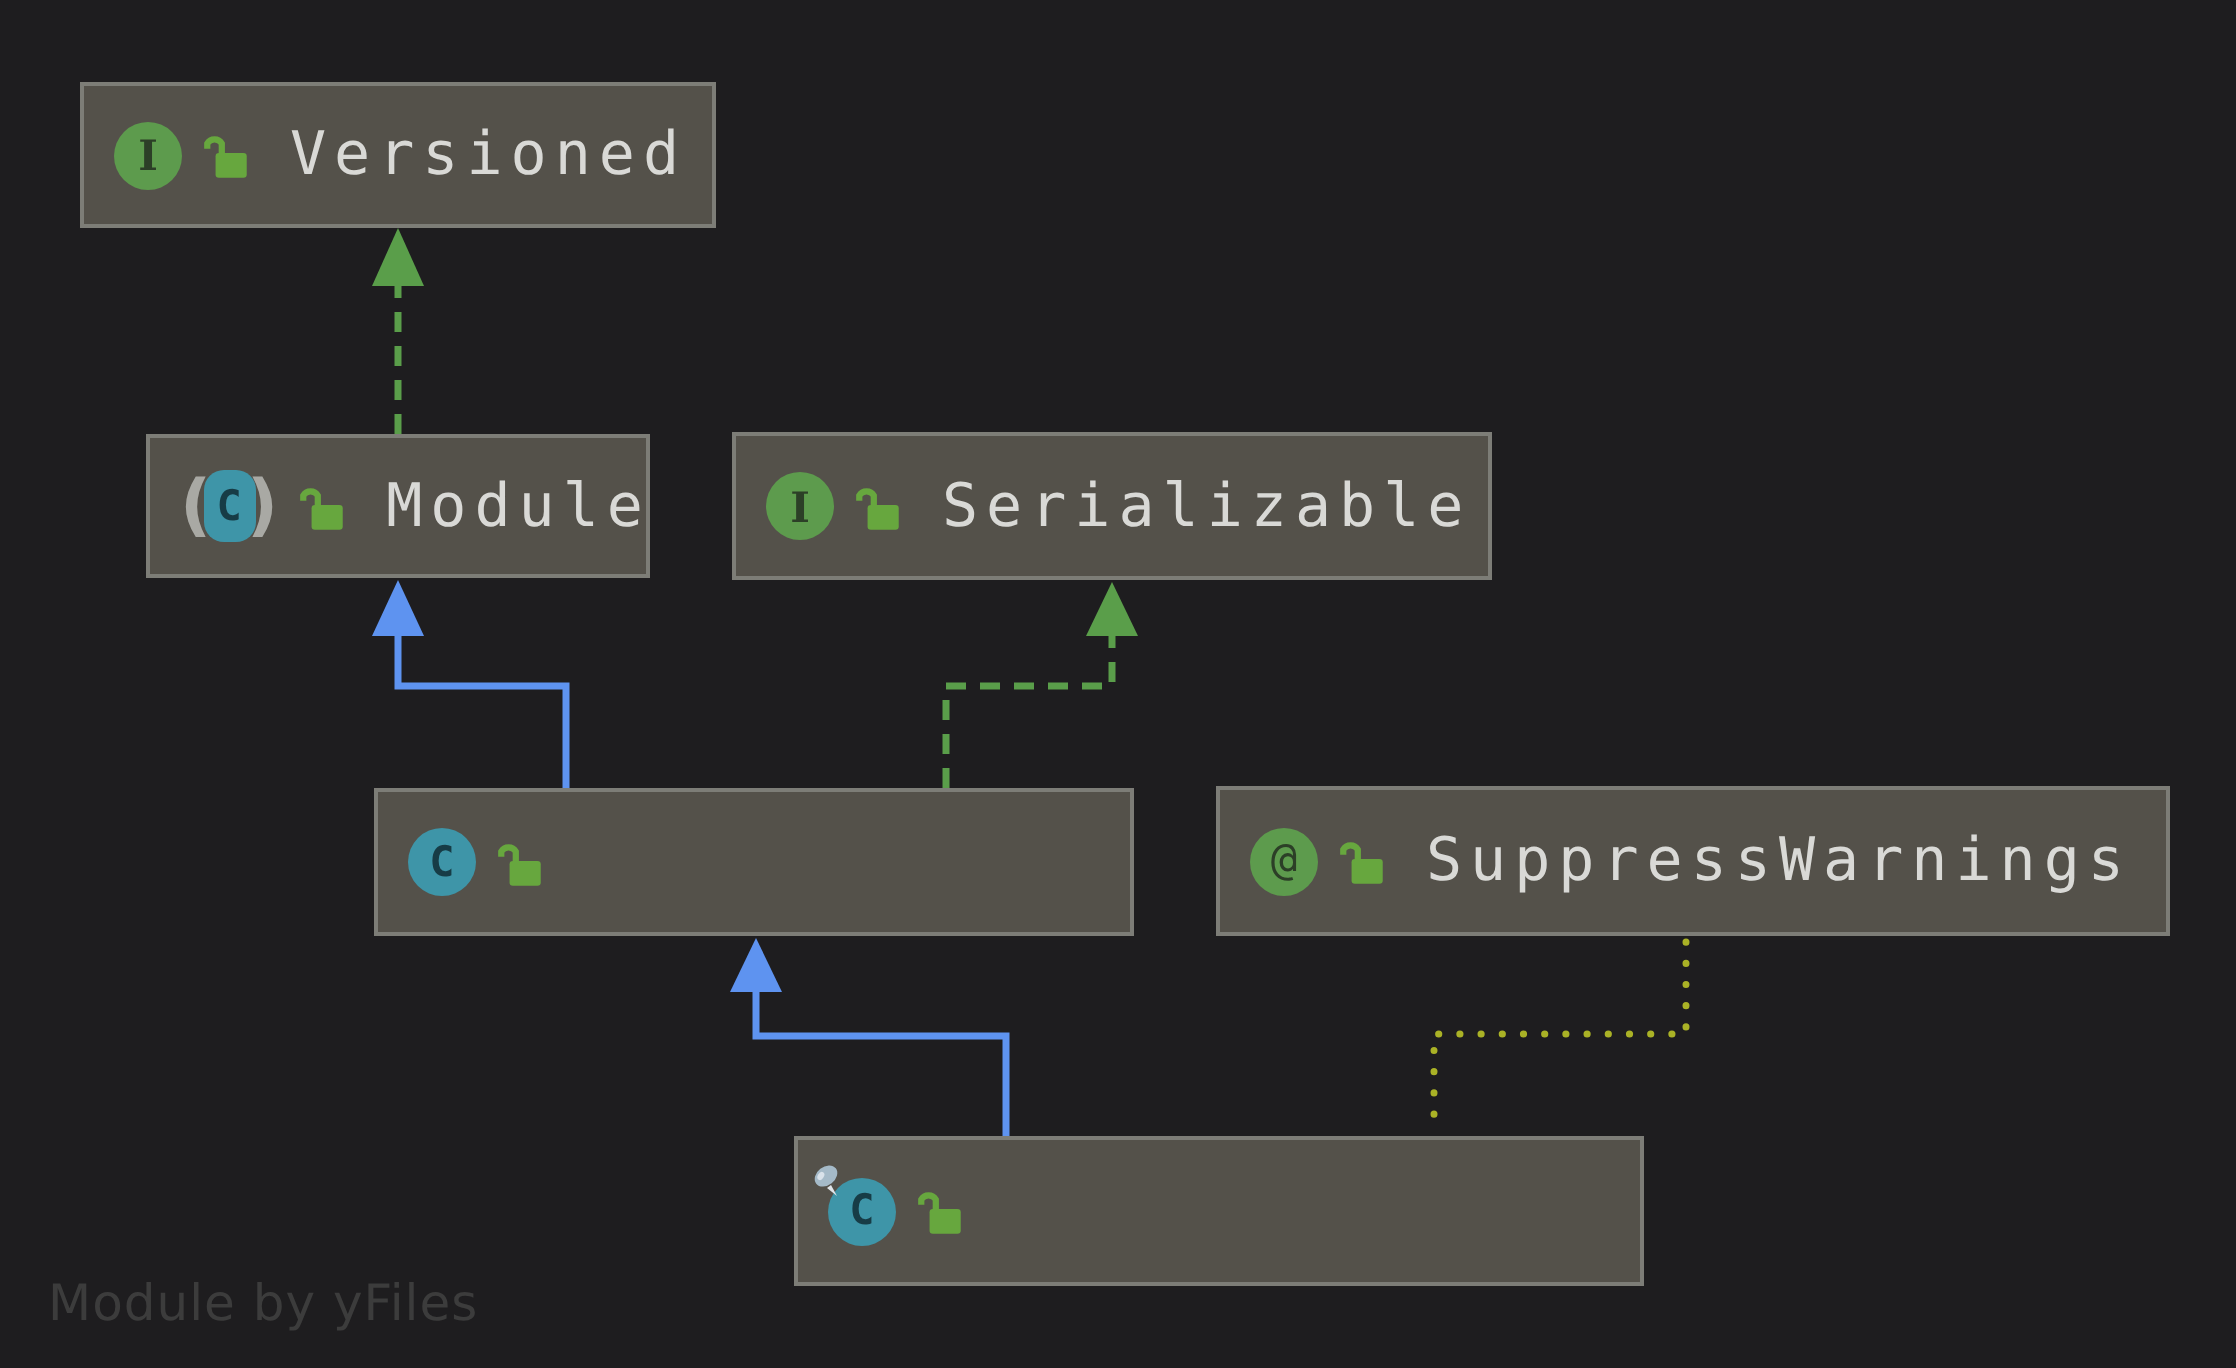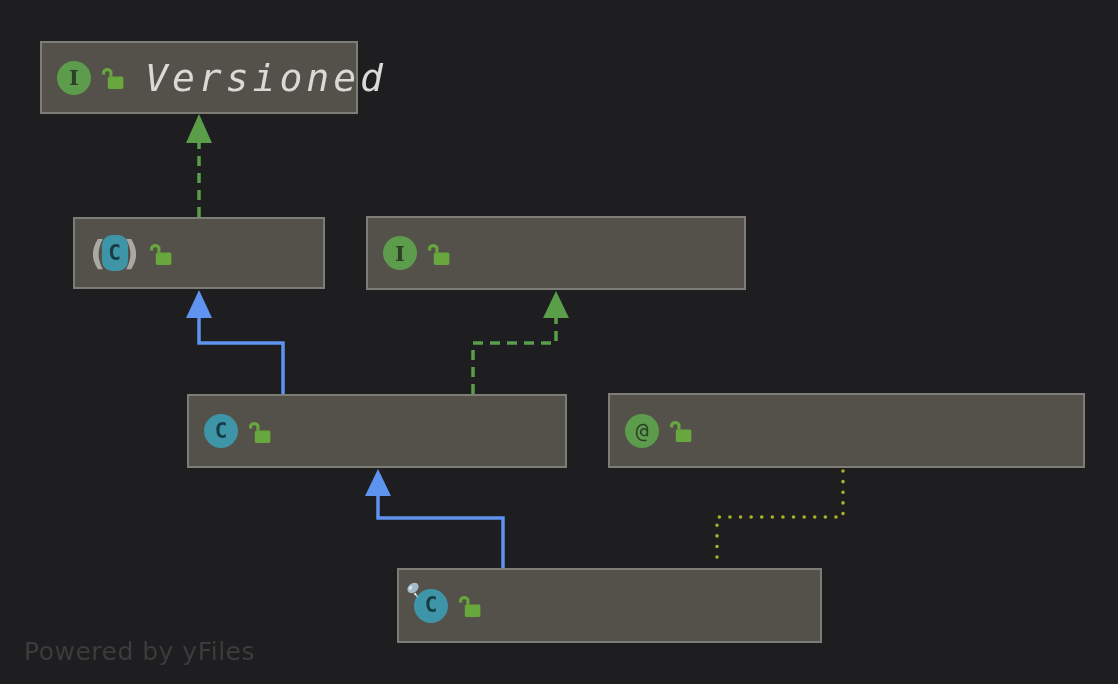--- a/index.html
+++ b/index.html
@@ -27,25 +27,24 @@
     background: var(--node-fill);
     border: 2px solid var(--node-border);
     box-sizing: border-box;
     display: flex;
     align-items: center;
     padding-left: 15px;
     cursor: default;
   }
   .node .label {
     margin-left: 18px;
-    font-size: 38px;
+    font-size: 30px;
     letter-spacing: 4px;
     color: var(--node-text);
     white-space: nowrap;
-    font-style: italic;
   }
   .circle {
     width: 34px; height: 34px;
     border-radius: 50%;
     display: flex; align-items: center; justify-content: center;
     flex: 0 0 auto;
     position: relative;
   }
   .green-bg { background: var(--icon-green); }
   .teal-bg  { background: var(--icon-teal); }
@@ -136,63 +135,66 @@
       <span class="paren">(</span>
       <span class="abstract-pill">
         <span class="glyph on-teal">C</span>
       </span>
       <span class="paren">)</span>
     </span>
     <svg class="lock" viewBox="0 0 26 26">
       <path d="M10.5 12 V7.5 A4 4 0 0 0 3.5 7.5 V10" fill="none" stroke="currentColor" stroke-width="3"></path>
       <rect x="7.5" y="12" width="15" height="12" rx="1.6" fill="currentColor"></rect>
     </svg>
+    <span class="label">Module</span>
   </div>
 
   <div class="node n-serializable">
     <span class="circle green-bg">
       <span class="glyph on-green">I</span>
     </span>
     <svg class="lock" viewBox="0 0 26 26">
       <path d="M10.5 12 V7.5 A4 4 0 0 0 3.5 7.5 V10" fill="none" stroke="currentColor" stroke-width="3"></path>
       <rect x="7.5" y="12" width="15" height="12" rx="1.6" fill="currentColor"></rect>
     </svg>
+    <span class="label">Serializable</span>
   </div>
 
   <div class="node n-simplemodule">
     <span class="circle teal-bg">
       <span class="glyph on-teal">C</span>
     </span>
     <svg class="lock" viewBox="0 0 26 26">
       <path d="M10.5 12 V7.5 A4 4 0 0 0 3.5 7.5 V10" fill="none" stroke="currentColor" stroke-width="3"></path>
       <rect x="7.5" y="12" width="15" height="12" rx="1.6" fill="currentColor"></rect>
     </svg>
   </div>
 
   <div class="node n-suppresswarnings">
     <span class="circle green-bg">
       <span class="glyph at-sign">@</span>
     </span>
     <svg class="lock" viewBox="0 0 26 26">
       <path d="M10.5 12 V7.5 A4 4 0 0 0 3.5 7.5 V10" fill="none" stroke="currentColor" stroke-width="3"></path>
       <rect x="7.5" y="12" width="15" height="12" rx="1.6" fill="currentColor"></rect>
     </svg>
+    <span class="label">SuppressWarnings</span>
   </div>
 
   <div class="node n-javatimemodule">
     <span class="circle teal-bg">
       <span class="glyph on-teal">C</span>
       <svg class="pin" viewBox="0 0 24 24">
         <g transform="rotate(-38 9 8)">
           <ellipse cx="9" cy="8" rx="6.2" ry="4.6" fill="var(--pin-head-gray)"></ellipse>
           <ellipse cx="7" cy="6.4" rx="2.2" ry="1.5" fill="#d9e2ea" transform="rotate(-20 7 6.4)"></ellipse>
         </g>
         <path d="M11.5 12.5 L14.5 18 L9.5 14 Z" fill="var(--pin-needle-gray)"></path>
       </svg>
     </span>
     <svg class="lock" viewBox="0 0 26 26">
       <path d="M10.5 12 V7.5 A4 4 0 0 0 3.5 7.5 V10" fill="none" stroke="currentColor" stroke-width="3"></path>
       <rect x="7.5" y="12" width="15" height="12" rx="1.6" fill="currentColor"></rect>
     </svg>
   </div>
 
-  <div id="watermark">Powered by yFiles</div>
+  <div id="watermark">Module by yFiles</div>
 </div>
 
 </body></html>

